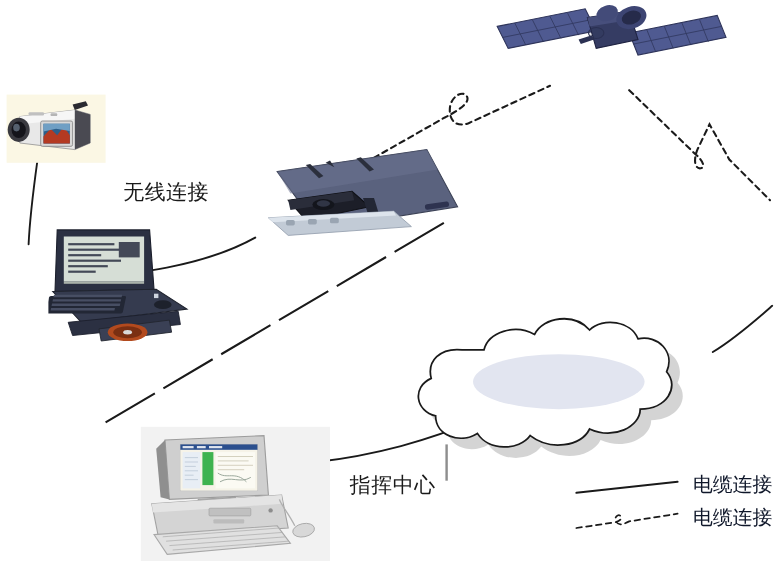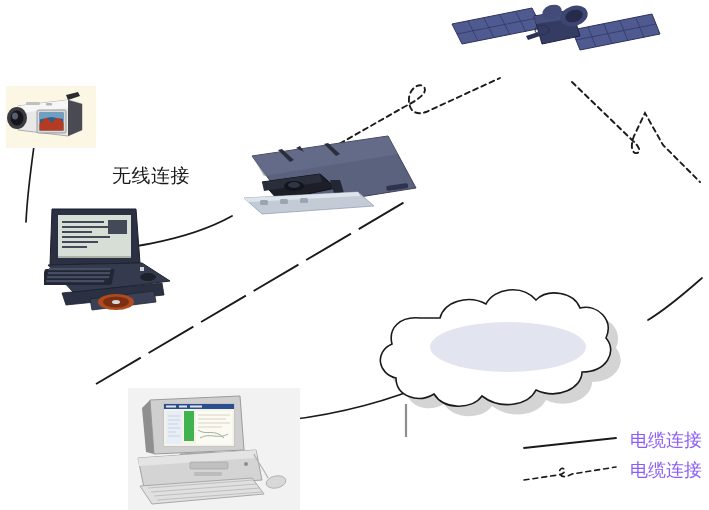--- a/index.html
+++ b/index.html
@@ -58,21 +58,21 @@
   }
   .legend-row {
     position: relative;
     height: 30px;
   }
   .legend-text {
     position: absolute;
     left: 110px;
     top: 0px;
     font-size: 18px;
-    color: #8b5cf6;
+    color: #0f172a;
     white-space: nowrap;
   }
   .device {
     position: absolute;
   }
   
   #camcorder {
     left: 6px;
     top: 86px;
     width: 90px;
@@ -335,20 +335,21 @@
         <path d="M 29 112 L 134 104"></path>
       </g>
 
       <ellipse cx="148" cy="94" rx="10" ry="6" fill="#d8d8d8" stroke="#a8a8a8" stroke-width="0.8" transform="rotate(-12 148 94)"></ellipse>
       <path d="M 140 90 C 134 78 128 72 126 66" stroke="#b0b0b0" stroke-width="1.2" fill="none"></path>
     </svg>
   </div>
 
   <div class="label" id="label-field">无线连接</div>
 
+  <div class="label" id="label-command">指挥中心</div>
 
 
   <div id="legend">
 
     <div class="legend-row">
       <svg width="100" height="24" viewBox="0 0 100 24" xmlns="http://www.w3.org/2000/svg" style="position:absolute;left:0;top:2px;">
         <path d="M 4 18 L 96 8" stroke="#1a1a1a" stroke-width="1.8" fill="none" stroke-linecap="round"></path>
       </svg>
       <span class="legend-text">电缆连接</span>
     </div>

